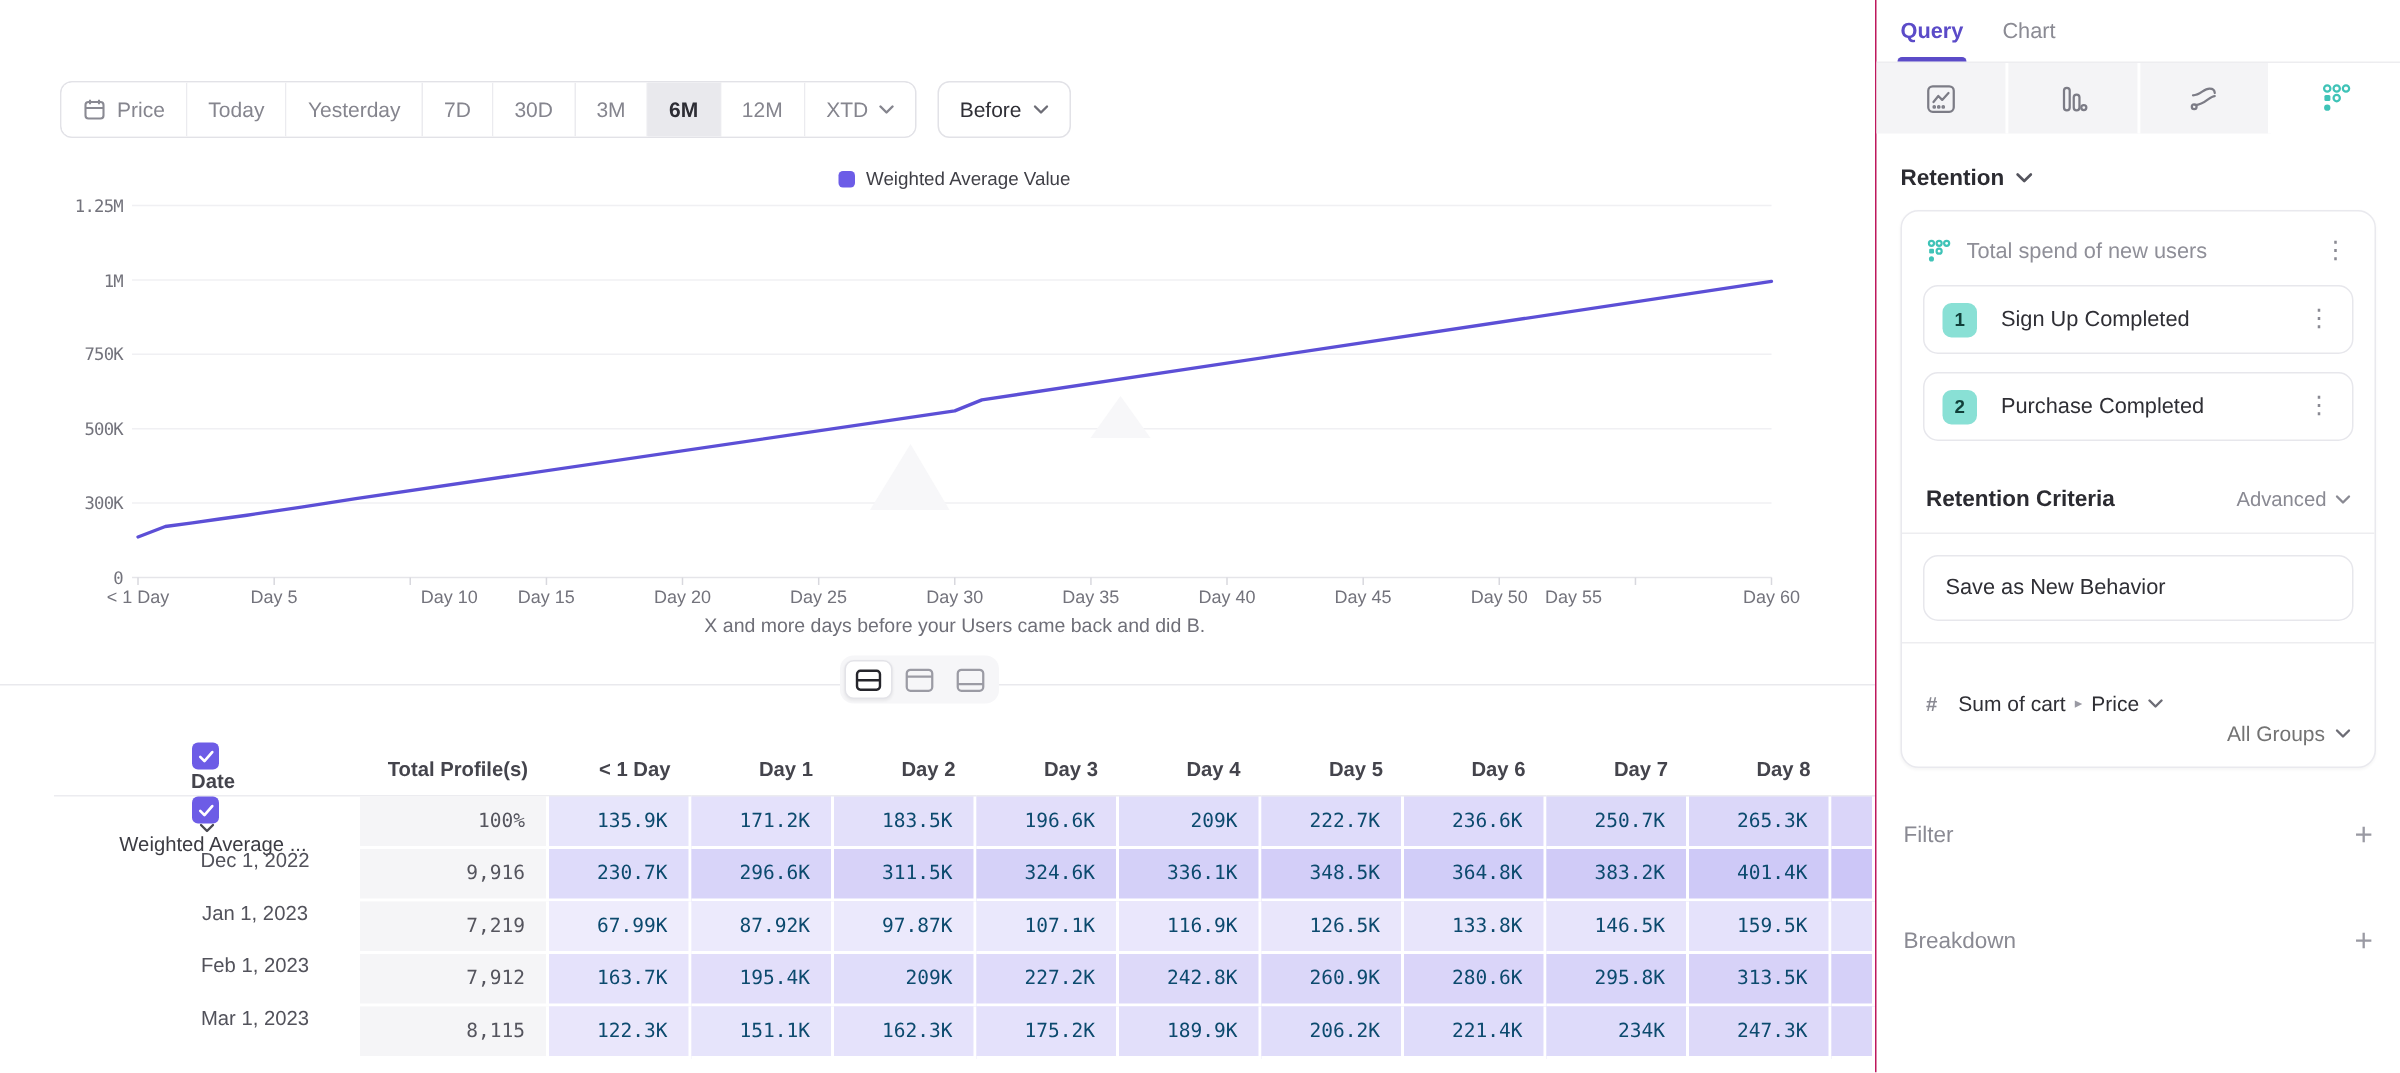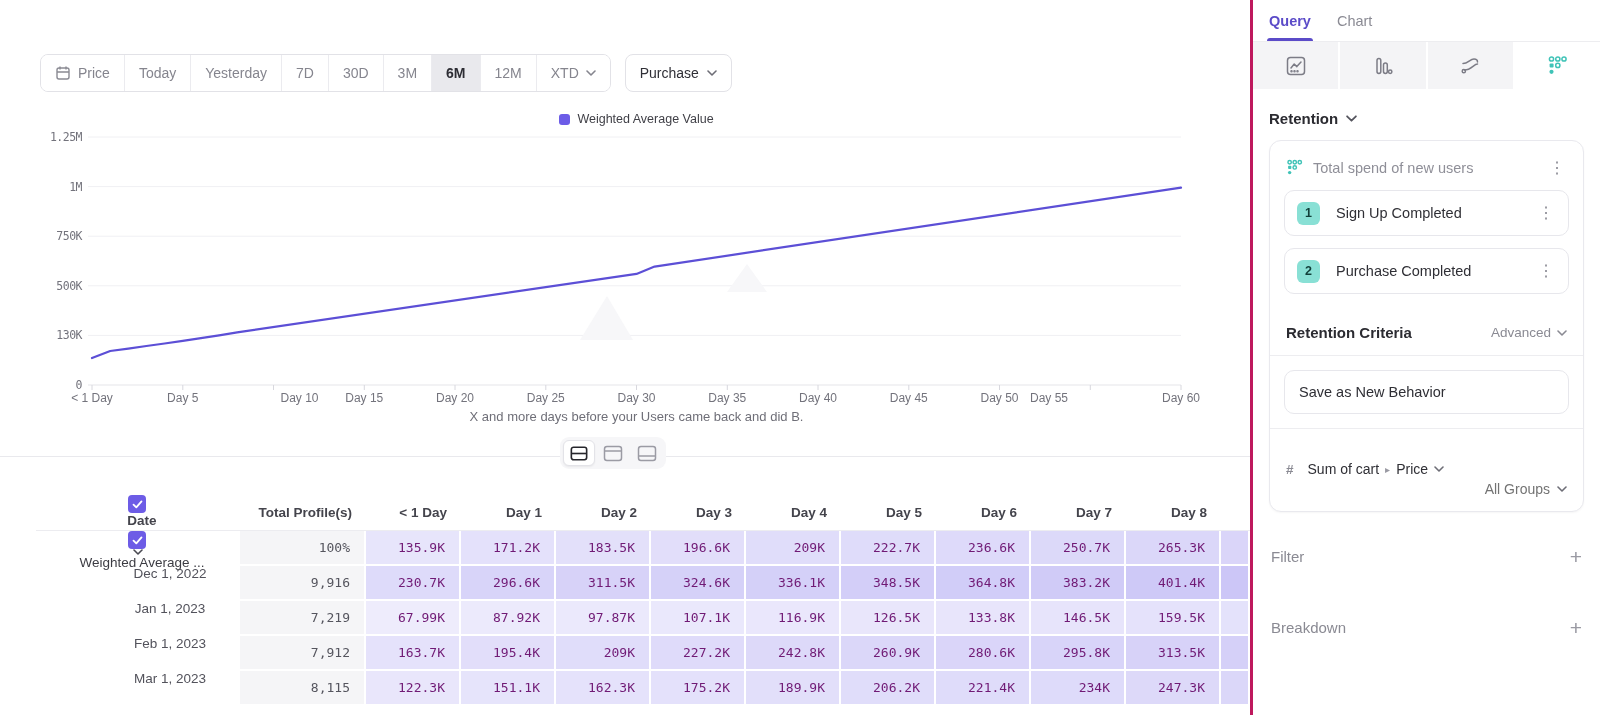--- a/index.html
+++ b/index.html
@@ -4,21 +4,21 @@
 <style>
   html,body{margin:0;padding:0;}
   body{width:1600px;height:715px;overflow:hidden;background:#fff;
        font-family:"Liberation Sans",sans-serif;color:#3c3c43;position:relative;}
   svg{display:block;}
   .chev{stroke:currentColor;stroke-width:1.6;fill:none;stroke-linecap:round;stroke-linejoin:round;}
 
   
   #main{position:absolute;left:0;top:0;width:1250px;height:715px;}
   #sidebar{position:absolute;left:1250px;top:0;width:350px;height:715px;
-           border-left:3px solid #be185d;box-sizing:border-box;background:#fff;}
+           border-left:1px solid #be185d;box-sizing:border-box;background:#fff;}
 
   
   #toolbar{position:absolute;left:40px;right:60px;top:54px;display:flex;justify-content:space-between;align-items:center;}
   .tb-left,.tb-right{display:flex;align-items:center;}
   #range-group{display:flex;border:1px solid #e2e2e7;border-radius:8px;overflow:hidden;background:#fff;}
   .seg{display:flex;align-items:center;gap:7px;height:36px;padding:0 14px;border:none;background:#fff;
        font-family:inherit;font-size:14px;color:#85858e;border-right:1px solid #ebebef;cursor:pointer;}
   .seg:last-child{border-right:none;}
   .seg-sel{background:#e9e9ed;color:#2d2d34;font-weight:600;}
   .seg .cal{stroke:#8a8a93;fill:none;stroke-width:1.4;}
@@ -45,21 +45,21 @@
   #toggle-group{position:absolute;left:560px;top:437px;display:flex;gap:2px;background:#f6f6f8;border-radius:9px;padding:3px;}
   .tgl{width:32px;height:26px;display:flex;align-items:center;justify-content:center;border:none;background:transparent;
        border-radius:6px;cursor:pointer;color:#9b9ba4;}
   .tgl.sel{background:#fff;border:1px solid #e3e3e8;box-shadow:0 1px 2px rgba(0,0,0,.06);color:#26262c;box-sizing:border-box;}
   .tgl svg{stroke:currentColor;fill:none;}
 
   
   #table{position:absolute;left:36px;top:495px;display:grid;
          grid-template-columns:204px 126px repeat(9,95px) 1fr;grid-template-rows:36px repeat(5,35px);width:1214px;}
   .tcell{display:flex;align-items:center;box-sizing:border-box;}
-  .num{justify-content:flex-end;padding-right:14px;font-family:"DejaVu Sans Mono",monospace;font-size:13px;color:#701a75;}
+  .num{justify-content:flex-end;padding-right:14px;font-family:"DejaVu Sans Mono",monospace;font-size:13px;color:#0c4a6e;}
   .th{border-bottom:1px solid #ececf0;}
   .th.num{font-family:"Liberation Sans",sans-serif;font-size:13.5px;color:#44444c;font-weight:600;}
   .label-cell{padding-left:8px;font-size:13.5px;color:#52525b;flex-direction:column;}
   .label-cell .hlabel{font-size:13.5px;color:#44444c;font-weight:600;}
   .label-cell.indent{padding-left:64px;}
   .label-cell:not(.indent) .rowlabel{color:#3c3c43;}
   .total{background:#f5f5f7;color:#55555e;}
   .total,.val{border-bottom:2px solid #fff;border-right:2px solid #fff;}
   .cbx{width:18px;height:18px;border-radius:4px;background:#6d5ce6;display:inline-flex;align-items:center;
        justify-content:center;margin-right:10px;flex:none;cursor:pointer;}
@@ -148,21 +148,21 @@
             <span>12M</span>
           </button>
           <button class="seg">
             <span>XTD</span>
             <svg class="chev" width="10" height="6" viewBox="0 0 10 6">
               <path d="M1 1l4 4 4-4"></path>
             </svg>
           </button>
         </div>
       <button class="btn" id="compare-btn">
-        <span>Purchase</span>
+        <span>Before</span>
         <svg class="chev" width="10" height="6" viewBox="0 0 10 6">
             <path d="M1 1l4 4 4-4"></path>
           </svg>
       </button>
     </div>
   </div>
 
   <div id="chart-wrap">
     <svg id="chart-svg" width="1250" height="460">
         <line x1="88" y1="385.0" x2="1181" y2="385.0" stroke="#e5e5e9"></line>
@@ -187,21 +187,21 @@
         <line x1="1090.3" y1="385" x2="1090.3" y2="390" stroke="#d8d8de"></line>
         <line x1="1181.0" y1="385" x2="1181.0" y2="390" stroke="#d8d8de"></line>
         <polyline fill="none" stroke="#5C4FD6" stroke-width="2.2" stroke-linejoin="round" stroke-linecap="round" points="92.0,358.0 110.2,351.0 128.3,348.6 146.4,346.0 164.6,343.5 182.8,340.8 200.9,338.1 219.1,335.3 237.2,332.4 636.5,273.9 654.6,266.6 1181.0,187.6"></polyline>
       </svg>
     <div id="legend">
       <span class="legend-swatch" style="background:#6C5CE7"></span>
       <span>Weighted Average Value</span>
     </div>
     <div id="chart-labels">
         <div class="ylab" style="top: 378px;">0</div>
-        <div class="ylab" style="top: 328.4px;">130K</div>
+        <div class="ylab" style="top: 328.4px;">300K</div>
         <div class="ylab" style="top: 278.8px;">500K</div>
         <div class="ylab" style="top: 229.2px;">750K</div>
         <div class="ylab" style="top: 179.6px;">1M</div>
         <div class="ylab" style="top: 130px;">1.25M</div>
         <div class="xlab" style="left: 47px;">&lt; 1 Day</div>
         <div class="xlab" style="left: 137.75px;">Day 5</div>
         <div class="xlab" style="left: 228.5px; text-align: right;">Day 10</div>
         <div class="xlab" style="left: 319.25px;">Day 15</div>
         <div class="xlab" style="left: 410px;">Day 20</div>
         <div class="xlab" style="left: 500.75px;">Day 25</div>

